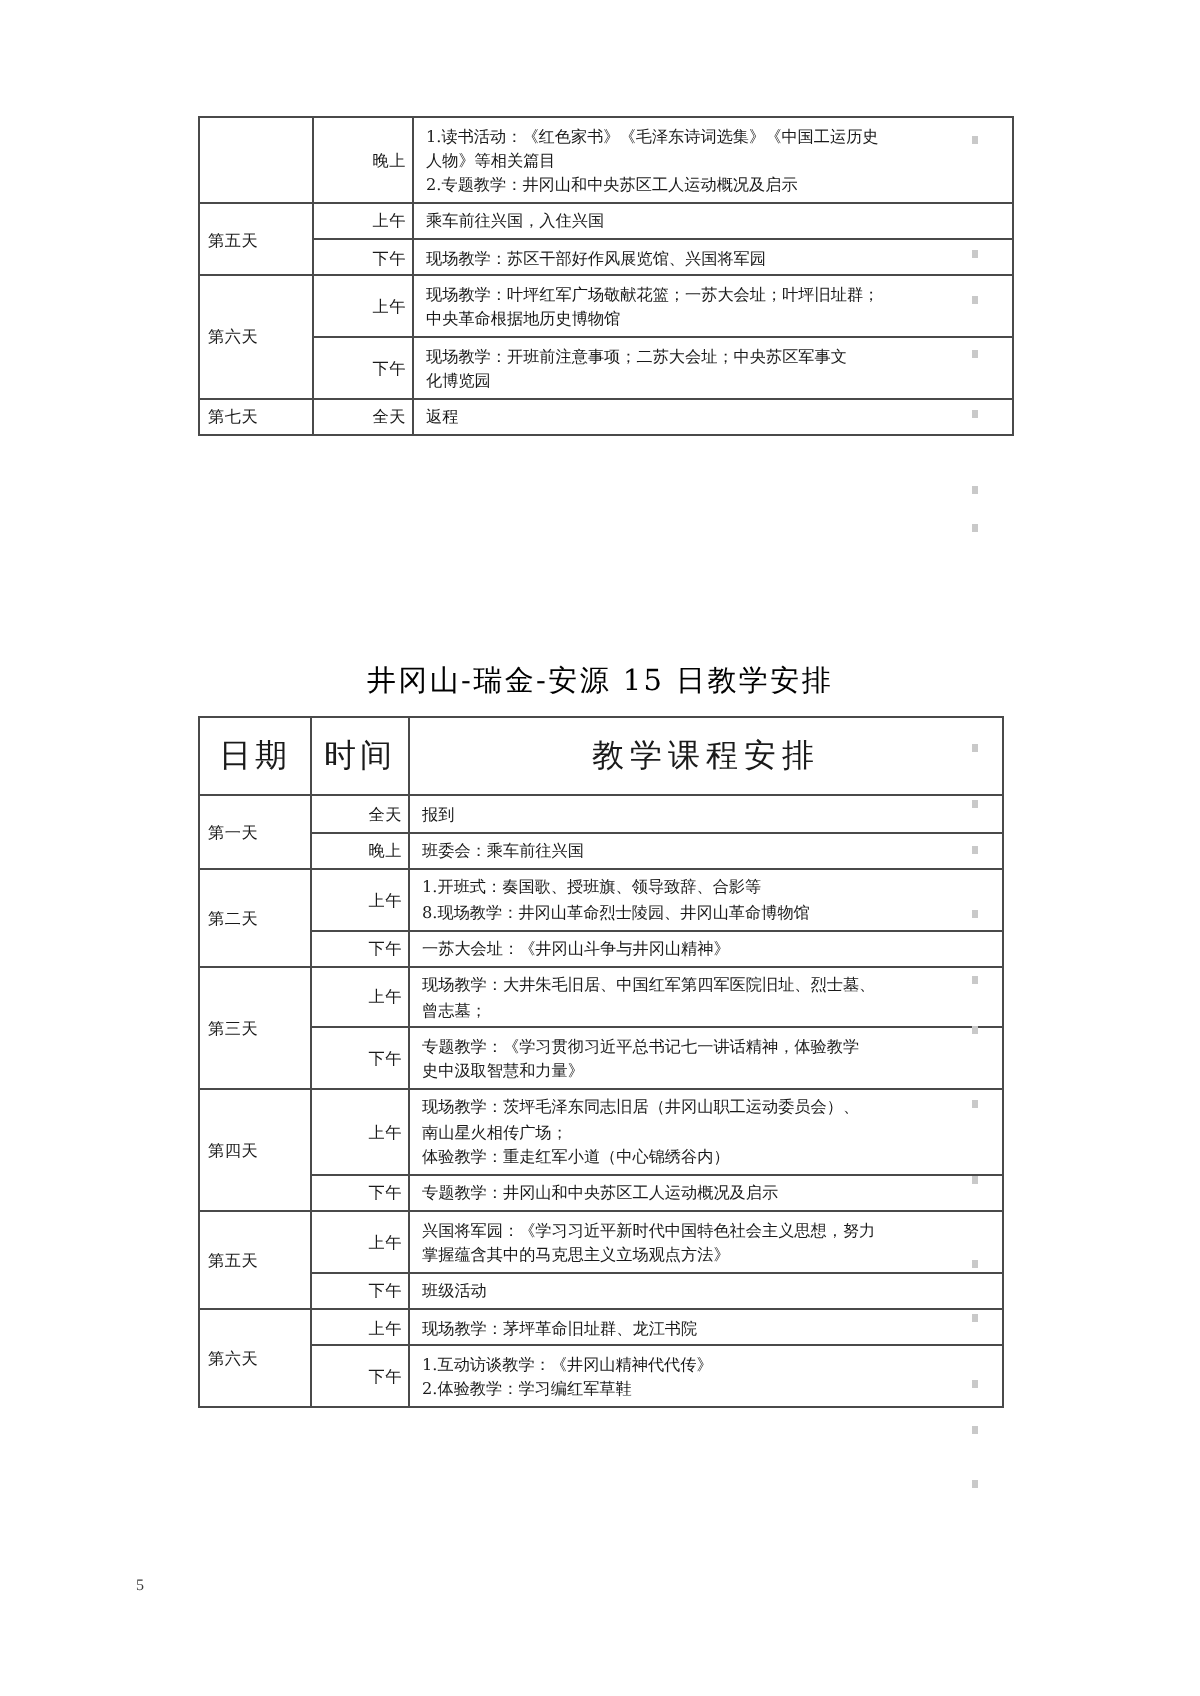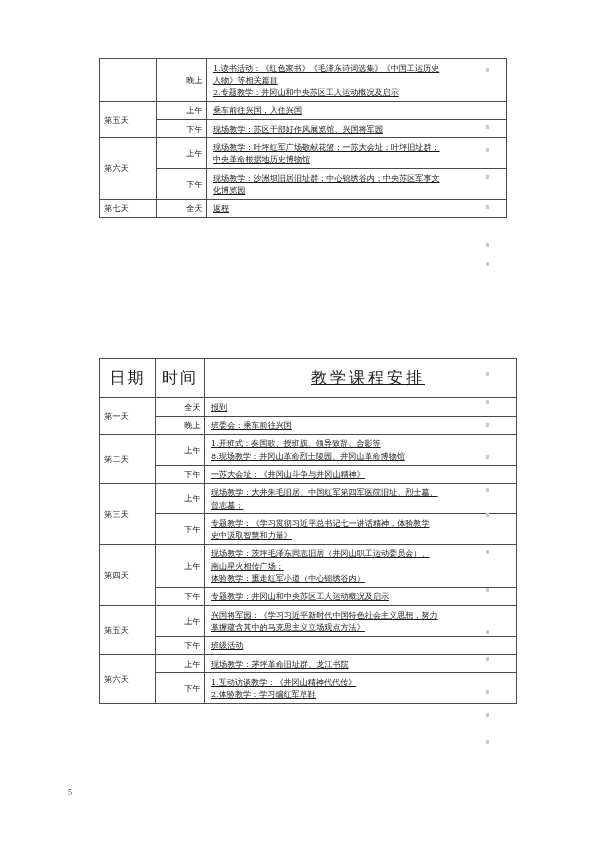--- a/index.html
+++ b/index.html
@@ -37,32 +37,32 @@
   #table-main { left: 99px; top: 358px; width: 381px; }
 
   .sched-table td {
     border: 0.9px solid #4a4a4a;
     padding: 2.5px 3px 2.5px 4px;
     vertical-align: middle;
     word-break: break-all;
   }
   .col-date { width: 49px; letter-spacing: 0.3px; }
   .col-time { width: 42px; text-align: right; letter-spacing: 0.3px; }
-  .col-body { width: 290px; text-align: left; text-decoration: underline; }
+  .col-body { width: 290px; text-align: left; }
 
   .sched-table td.col-body { padding-left: 6px; }
 
   .hdr td {
     text-align: center;
     font-size: 16px;
     letter-spacing: 2px;
     padding: 7px 3px;
     font-weight: normal;
   }
-  .hdr td.col-body { text-align: center; letter-spacing: 3px; padding-left: 18px; }
+  .hdr td.col-body { text-align: center; letter-spacing: 3px; padding-left: 3px; }
 
   .cellline { display: block; white-space: nowrap; }
 
   
   .table-title {
     position: absolute;
     left: 0;
     top: 331px;
     width: 600px;
     text-align: center;
@@ -123,34 +123,35 @@
           <td class="col-date" rowspan="2">第六天</td>
           <td class="col-time">上午</td>
           <td class="col-body">
             <span class="cellline">现场教学：叶坪红军广场敬献花篮；一苏大会址；叶坪旧址群；</span>
             <span class="cellline">中央革命根据地历史博物馆</span>
           </td>
         </tr>
         <tr>
           <td class="col-time">下午</td>
           <td class="col-body">
-            <span class="cellline">现场教学：沙洲坝旧居旧址群；中心锦绣谷内；中央苏区军事文</span>
+            <span class="cellline">现场教学：开班前注意事项；二苏大会址；中央苏区军事文</span>
             <span class="cellline">化博览园</span>
           </td>
         </tr>
         <tr>
           <td class="col-date" rowspan="1">第七天</td>
           <td class="col-time">全天</td>
           <td class="col-body">
             <span class="cellline">返程</span>
           </td>
         </tr>
       </tbody>
   </table>
 
+  <div class="table-title">井冈山-瑞金-安源 15 日教学安排</div>
 
   <table class="sched-table" id="table-main">
     <tbody>
         <tr class="hdr">
           <td class="col-date">日期</td>
           <td class="col-time">时间</td>
           <td class="col-body">教学课程安排</td>
         </tr>
         <tr>
           <td class="col-date" rowspan="2">第一天</td>

